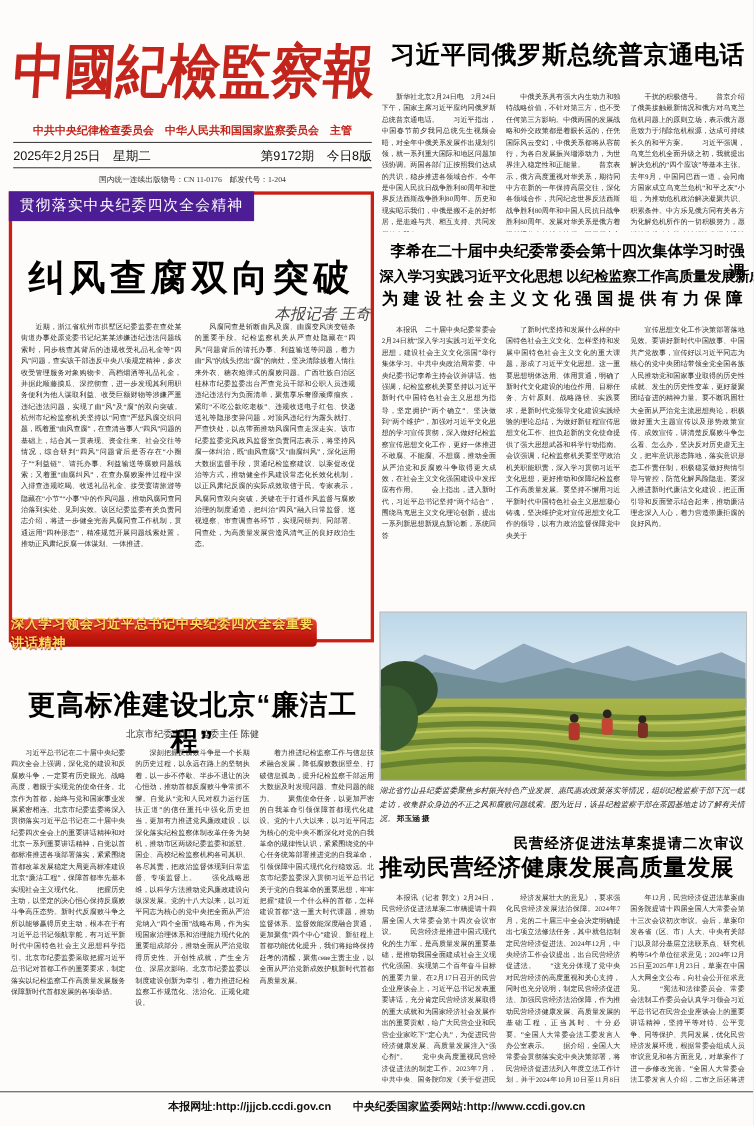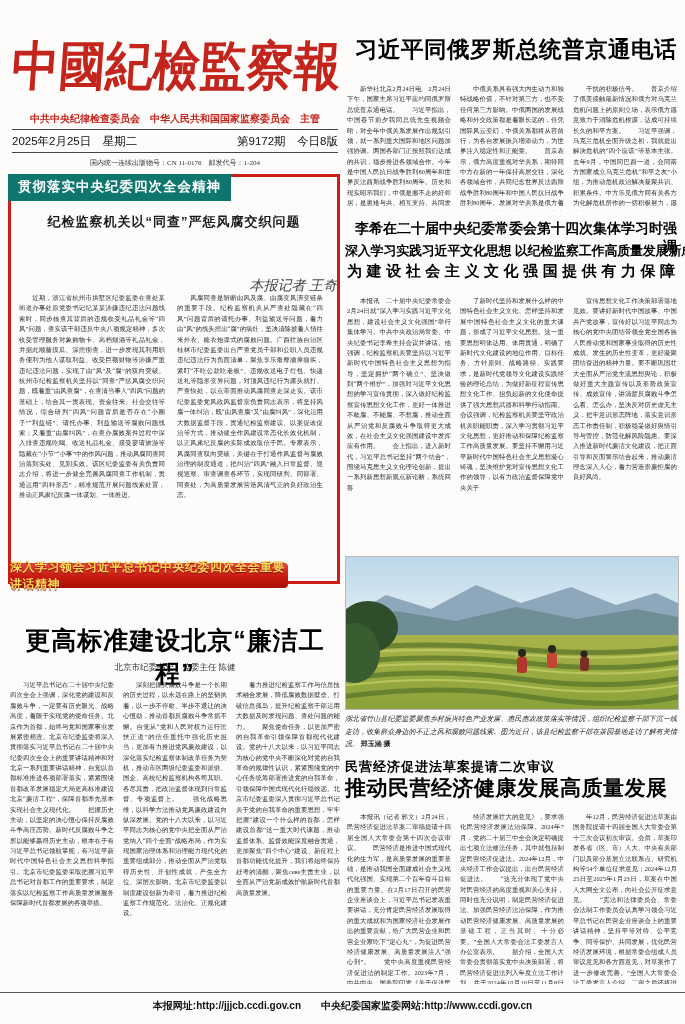--- a/index.html
+++ b/index.html
@@ -11,22 +11,22 @@
       font-family:"DejaVu Serif","Liberation Serif",serif;font-weight:bold;font-size:47px;
       letter-spacing:0px;text-align:center;transform:skewX(-4deg) scaleY(1.12);line-height:80px;white-space:nowrap;}
   .mast-sup{left:10px;top:112px;width:330px;color:#c3241b;font-size:10px;text-align:center;
       font-family:"Liberation Sans","DejaVu Sans",sans-serif;font-weight:bold;}
   .rule{background:#444;height:1px;}
   .mast-date{left:12px;top:134px;width:326px;font-size:11.5px;color:#111;
       font-family:"Liberation Sans","DejaVu Sans",sans-serif;display:flex;justify-content:space-between;}
   .mast-code{left:10px;top:158px;width:330px;font-size:7px;color:#333;text-align:center;}
   
   .redbox{left:8px;top:174px;width:326px;height:404px;border:3px solid #cb1f15;background:#fdfcfa;}
-  .redtag{position:absolute;left:-3px;top:-3px;background:#0f766e;color:#fff;
-      font-family:"Liberation Sans","DejaVu Sans",sans-serif;font-weight:bold;font-size:13.5px;
+  .redtag{position:absolute;left:-3px;top:-3px;background:#4c1d95;color:#fff;
+      font-family:"Liberation Sans","DejaVu Sans",sans-serif;font-weight:normal;font-size:13.5px;
       padding:4px 10px 5px;letter-spacing:1px;}
   .rb-kicker{position:absolute;left:0;top:36px;width:100%;text-align:center;font-size:13px;color:#1a1a1a;
       font-family:"Liberation Sans","DejaVu Sans",sans-serif;font-weight:bold;letter-spacing:1px;}
   .rb-head{position:absolute;left:0;top:54px;width:100%;text-align:center;font-size:33px;color:#000;
       font-family:"Liberation Sans","DejaVu Sans",sans-serif;font-weight:900;letter-spacing:4px;}
   .rb-byline{position:absolute;left:0;top:100px;width:100%;text-align:right;font-size:14px;color:#444;font-style:italic;}
   .rb-cols{position:absolute;left:8px;top:116px;width:304px;height:278px;display:flex;gap:12px;overflow:hidden;}
   .col{flex:1;font-size:6.4px;line-height:1.62;text-align:justify;color:#2b2b2b;overflow:hidden;}
   
   .banner{left:10px;top:563px;width:278px;height:25px;
@@ -48,21 +48,21 @@
   .lx-h1{left:345px;top:242px;width:332px;text-align:center;font-size:13px;color:#000;
       font-family:"Liberation Sans","DejaVu Sans",sans-serif;font-weight:900;letter-spacing:-0.2px;white-space:nowrap;}
   .lx-h2{left:347px;top:262px;width:328px;font-size:15px;color:#000;
       font-family:"Liberation Sans","DejaVu Sans",sans-serif;font-weight:900;
       text-align:justify;text-align-last:justify;}
   .lx-cols{left:347px;top:296px;width:330px;height:248px;display:flex;gap:9px;overflow:hidden;}
   .photo{left:345px;top:556px;width:332px;height:152px;border:1px solid #bbb;overflow:hidden;background:#cfe2ee;}
   .caption{left:345px;top:713px;width:332px;font-size:7px;font-style:italic;color:#222;
       text-align:justify;line-height:1.8;}
   .caption b{font-style:normal;}
-  .my-kicker{left:345px;top:758px;width:332px;text-align:left;font-size:13px;color:#000;
+  .my-kicker{left:345px;top:758px;width:332px;text-align:right;font-size:13px;color:#000;
       font-family:"Liberation Sans","DejaVu Sans",sans-serif;font-weight:bold;letter-spacing:1px;}
   .my-head{left:345px;top:774px;width:332px;text-align:left;font-size:21px;color:#000;
       font-family:"Liberation Sans","DejaVu Sans",sans-serif;font-weight:900;letter-spacing:0.5px;}
   .my-cols{left:347px;top:812px;width:330px;height:172px;display:flex;gap:9px;overflow:hidden;}
   
   .foot-rule{left:0;top:992px;width:685px;height:1px;background:#555;}
   .footer{left:0;top:999px;width:685px;text-align:center;font-size:10px;color:#111;
       font-family:"Liberation Sans","DejaVu Sans",sans-serif;font-weight:bold;}
 </style>
 </head>
@@ -75,21 +75,21 @@
   <div class="abs rule" style="left:12px;top:129px;width:326px;"></div>
   <div class="abs mast-date">
     <span>2025年2月25日　星期二</span>
     <span>第9172期　今日8版</span>
   </div>
   <div class="abs rule" style="left:12px;top:152px;width:326px;"></div>
   <div class="abs mast-code">国内统一连续出版物号：CN 11-0176　邮发代号：1-204</div>
 
   <div class="abs redbox">
     <div class="redtag">贯彻落实中央纪委四次全会精神</div>
-    <div class="rb-kicker">纪检监察机关以“同查”严惩风腐交织问题</div>
+    <div class="rb-head">纠风查腐双向突破</div>
     <div class="rb-byline">本报记者 王奇</div>
     <div class="rb-cols">
       <div class="col">　　近期，浙江省杭州市拱墅区纪委监委在查处某街道办事处原党委书记纪某某涉嫌违纪违法问题线索时，同步核查其背后的违规收受礼品礼金等“四风”问题，查实该干部违反中央八项规定精神，多次收受管理服务对象购物卡、高档烟酒等礼品礼金，并据此顺藤摸瓜、深挖彻查，进一步发现其利用职务便利为他人谋取利益、收受巨额财物等涉嫌严重违纪违法问题，实现了由“风”及“腐”的双向突破。　　杭州市纪检监察机关坚持以“同查”严惩风腐交织问题，既着重“由风查腐”，在查清当事人“四风”问题的基础上，结合其一贯表现、资金往来、社会交往等情况，综合研判“四风”问题背后是否存在“小圈子”“利益链”、请托办事、利益输送等腐败问题线索；又着重“由腐纠风”，在查办腐败案件过程中深入排查违规吃喝、收送礼品礼金、接受宴请旅游等隐藏在“小节”“小事”中的作风问题，推动风腐同查同治落到实处、见到实效。该区纪委监委有关负责同志介绍，将进一步健全完善风腐同查工作机制，贯通运用“四种形态”，精准规范开展问题线索处置，推动正风肃纪反腐一体谋划、一体推进。</div>
       <div class="col">　　风腐同查是斩断由风及腐、由腐变风演变链条的重要手段。纪检监察机关从严查处隐藏在“四风”问题背后的请托办事、利益输送等问题，着力由“风”的线头挖出“腐”的病灶，坚决清除披着人情往来外衣、糖衣炮弹式的腐败问题。广西壮族自治区桂林市纪委监委出台严查党员干部和公职人员违规违纪违法行为负面清单，聚焦享乐奢靡顽瘴痼疾，紧盯“不吃公款吃老板”、违规收送电子红包、快递送礼等隐形变异问题，对顶风违纪行为露头就打、严查快处，以点带面推动风腐同查走深走实。该市纪委监委党风政风监督室负责同志表示，将坚持风腐一体纠治，既“由风查腐”又“由腐纠风”，深化运用大数据监督手段，贯通纪检监察建议、以案促改促治等方式，推动健全作风建设常态化长效化机制，以正风肃纪反腐的实际成效取信于民。专家表示，风腐同查双向突破，关键在于打通作风监督与腐败治理的制度通道，把纠治“四风”融入日常监督、巡视巡察、审查调查各环节，实现同研判、同部署、同查处，为高质量发展营造风清气正的良好政治生态。</div>
     </div>
   </div>
 
   <div class="abs banner">
     <span>深入学习领会习近平总书记中央纪委四次全会重要讲话精神</span>
   </div>

